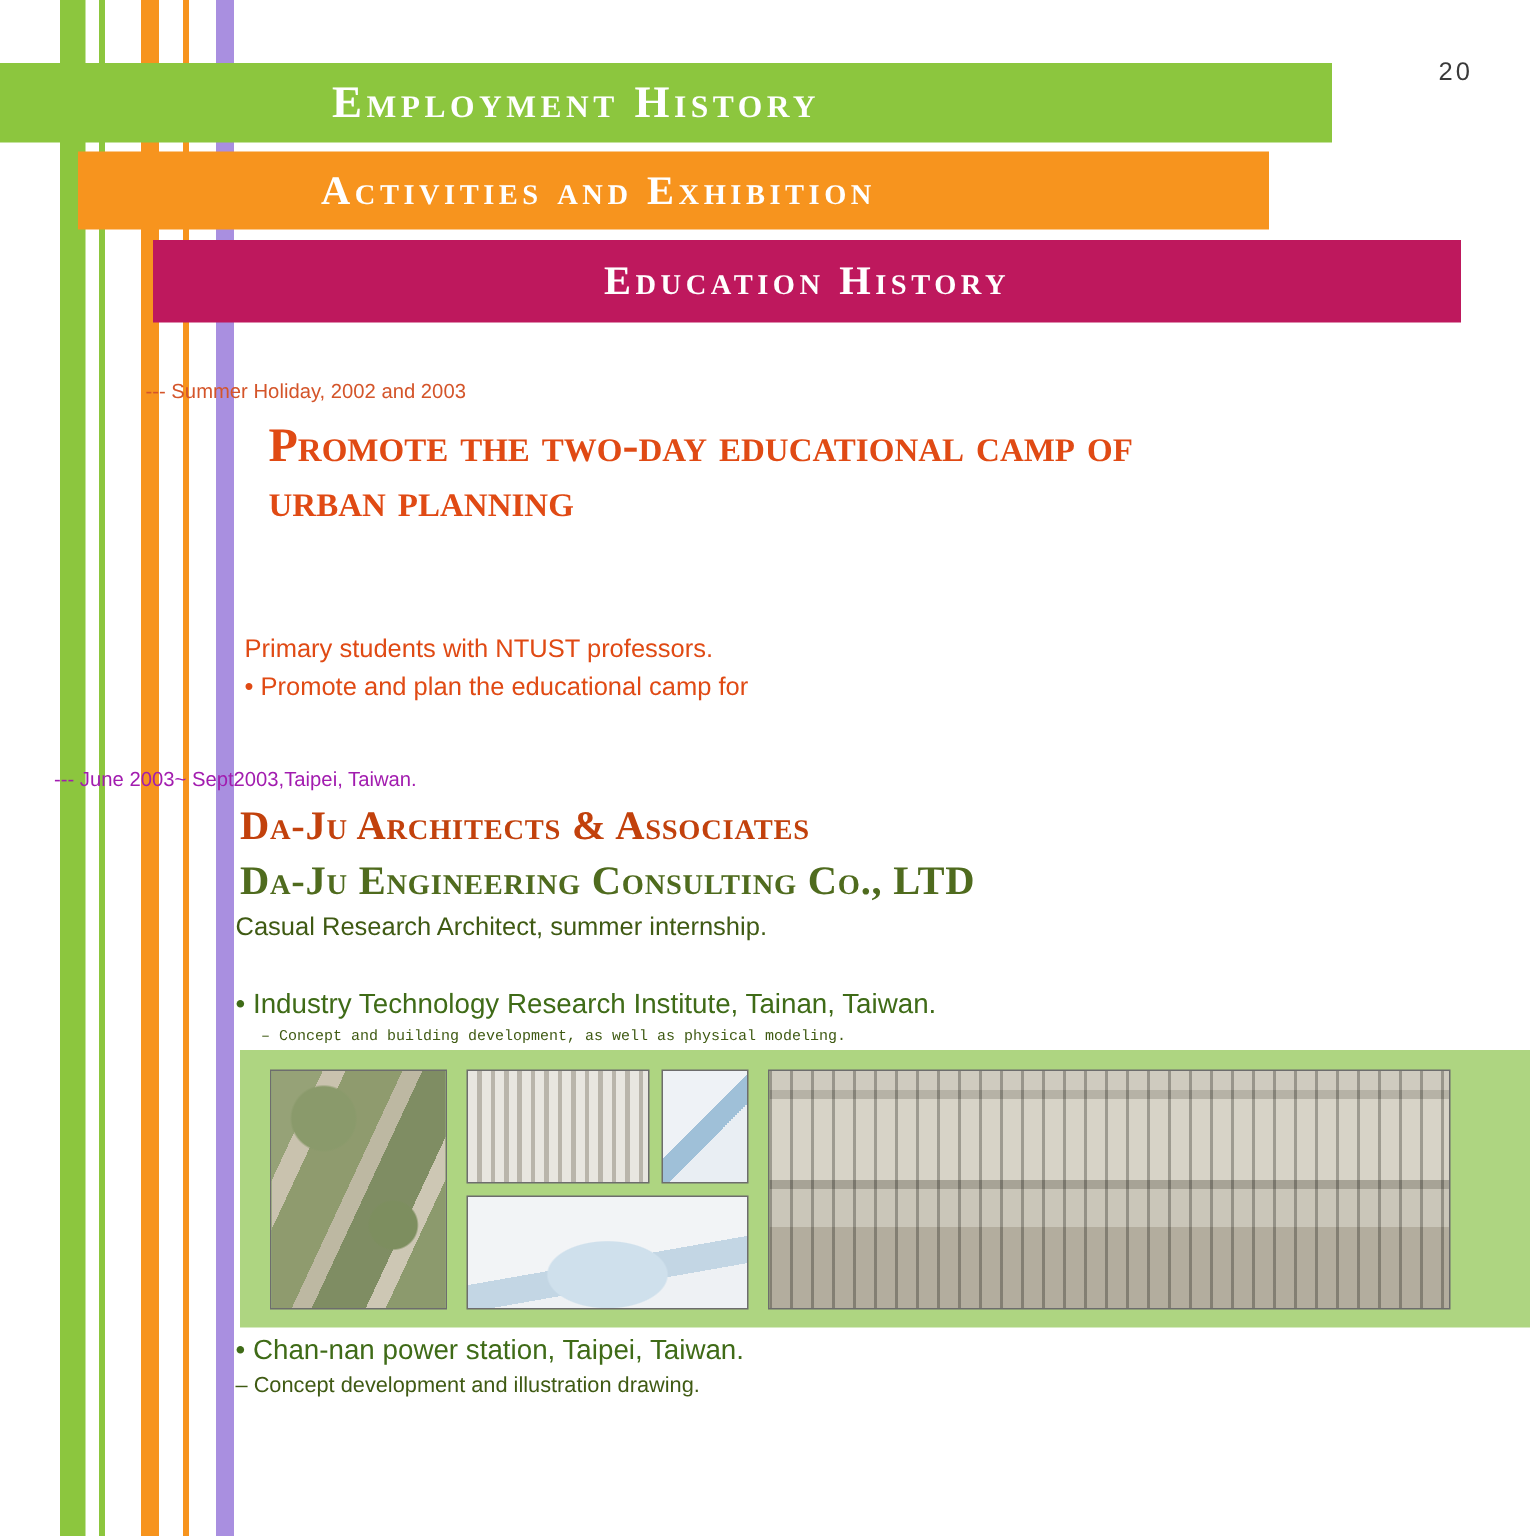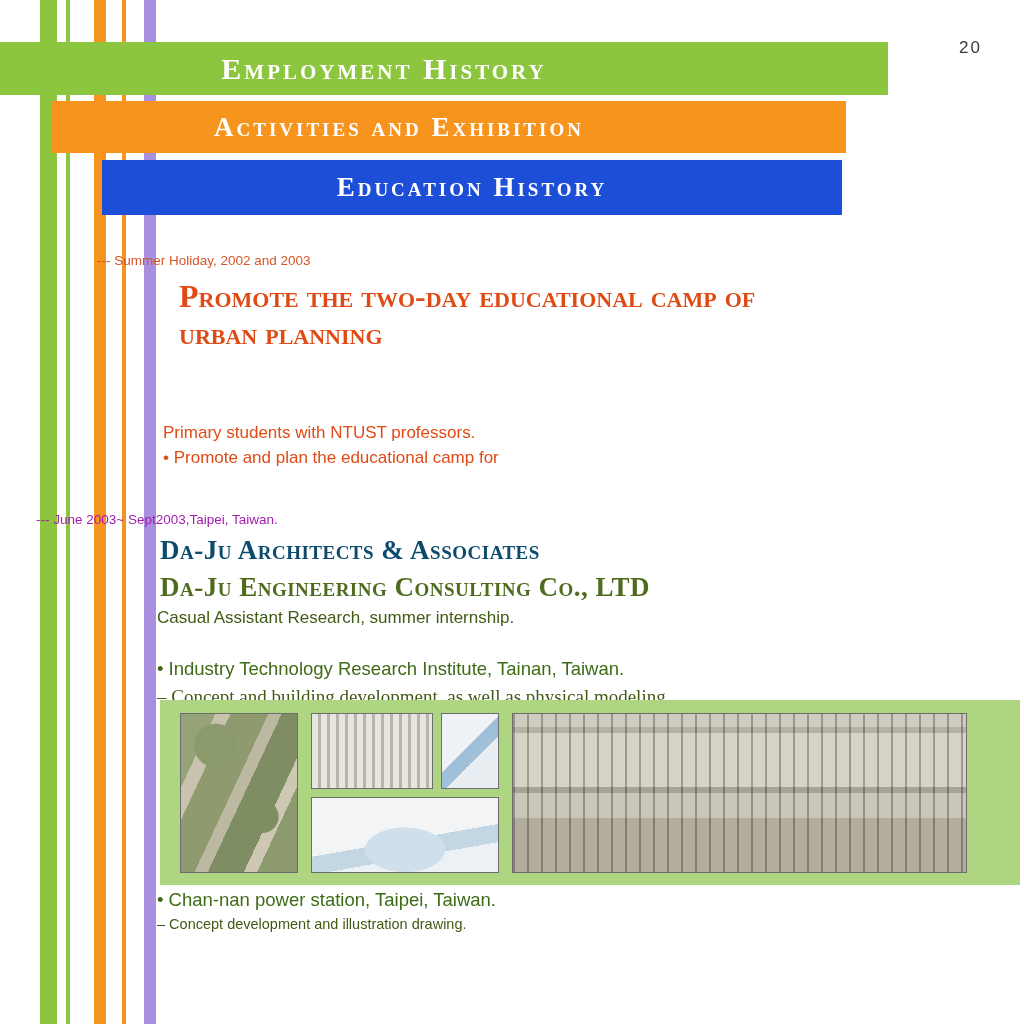--- a/index.html
+++ b/index.html
@@ -60,22 +60,22 @@
     box-sizing: border-box;
   }
   .bar-activities {
     left: 52px; top: 101px; width: 794px; height: 52px;
     background: #F7941E;
     font-size: 27px;
     padding-right: 100px;
     box-sizing: border-box;
   }
   .bar-education {
-    left: 102px; top: 160px; width: 740px; height: 55px;
-    background: #1d4ed8;
+    left: 102px; top: 160px; width: 872px; height: 55px;
+    background: #be185d;
     font-size: 27px;
     box-sizing: border-box;
   }
 
   
   .content {
     position: absolute;
     left: 0; top: 215px;
     width: 1024px;
   }
@@ -114,21 +114,21 @@
     color: #E04A14;
   }
 
   .heading-green-1 {
     position: absolute;
     left: 160px; top: 320px;
     font-family: "Liberation Serif", serif;
     font-variant: small-caps;
     font-weight: bold;
     font-size: 27px;
-    color: #0c4a6e;
+    color: #c2410c;
     letter-spacing: 0.5px;
     white-space: nowrap;
   }
   .heading-green-2 {
     position: absolute;
     left: 160px; top: 357px;
     font-family: "Liberation Serif", serif;
     font-variant: small-caps;
     font-weight: bold;
     font-size: 27px;
@@ -147,23 +147,23 @@
   .bullet-green-1 {
     position: absolute;
     left: 157px; top: 443px;
     font-family: "Liberation Sans", sans-serif;
     font-size: 18.5px;
     color: #3F6B17;
     white-space: nowrap;
   }
   .dash-green-1 {
     position: absolute;
-    left: 157px; top: 471px;
-    font-family: Liberation Serif, serif;
-    font-size: 19px;
+    left: 174px; top: 471px;
+    font-family: Liberation Mono, monospace;
+    font-size: 10px;
     color: #3F5A13;
     white-space: nowrap;
   }
   .bullet-green-2 {
     position: absolute;
     left: 157px; top: 674px;
     font-family: "Liberation Sans", sans-serif;
     font-size: 18.5px;
     color: #3F6B17;
     white-space: nowrap;
@@ -266,21 +266,21 @@
   <div class="meta meta-1">---  Summer Holiday, 2002 and 2003</div>
   <div class="heading-orange">Promote the two-day educational camp of urban planning</div>
   <div class="body-orange">
     <div>Primary students with NTUST professors.</div>
     <div>• Promote and plan the educational camp for</div>
   </div>
 
   <div class="meta meta-2">--- June 2003~ Sept2003,Taipei, Taiwan.</div>
   <div class="heading-green-1">Da-Ju Architects &amp; Associates</div>
   <div class="heading-green-2">Da-Ju Engineering Consulting Co., LTD</div>
-  <div class="sub-green">Casual Assistant Research, summer internship.</div>
+  <div class="sub-green">Casual Research Architect, summer internship.</div>
   <div class="bullet-green-1">• Industry Technology Research Institute, Tainan, Taiwan.</div>
   <div class="dash-green-1">– Concept and building development, as well as physical modeling.</div>
 
   <div class="gallery">
     <div class="gal-inner">
       <div class="photo photo-aerial">
         <div class="img-aerial"></div>
       </div>
       <div class="mid-col">
         <div class="mid-top-row">

